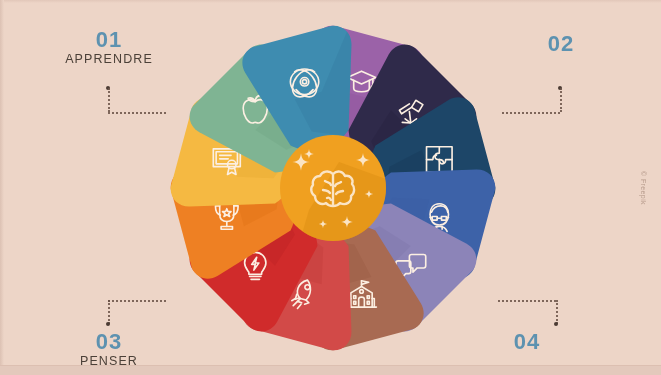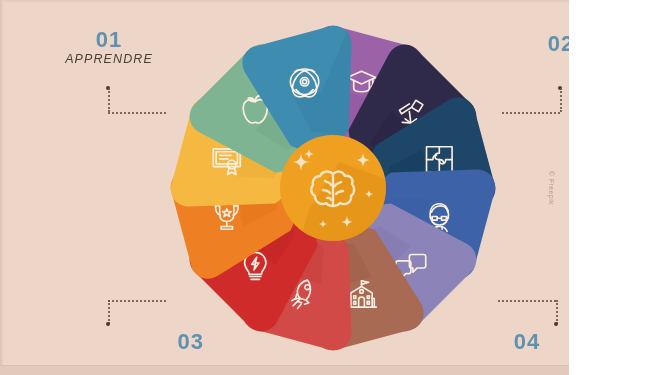--- a/index.html
+++ b/index.html
@@ -3,21 +3,21 @@
 <meta charset="utf-8">
 <style>
   * { box-sizing: border-box; margin: 0; padding: 0; }
   html, body {
     width: 661px; height: 375px;
     font-family: "Liberation Sans", sans-serif;
     overflow: hidden;
   }
   #stage {
     position: relative;
-    width: 569px; height: 375px;
+    width: 661px; height: 375px;
     background: #EDD5C7;
     overflow: hidden;
   }
   
   #frame-left {
     position: absolute; left: 0; top: 0; width: 4px; height: 375px;
     background: linear-gradient(to right, #DCC1B3, #E8CFC1 70%, #EDD5C7);
   }
   #frame-top {
     position: absolute; left: 0; top: 0; width: 661px; height: 3px;
@@ -52,25 +52,24 @@
     color: #5D92B0;
     letter-spacing: 1px;
     line-height: 1.05;
   }
   .corner .cap {
     font-size: 12.5px;
     color: #4B4038;
     letter-spacing: 1.1px;
     line-height: 1.2;
     margin-top: 1px;
-    font-style: italic;
   }
   #label-01 { left: 14px;  top: 28px; }
   #label-02 { left: 466px; top: 32px; }
-  #label-03 { left: 14px;  top: 330px; text-align: right; }
+  #label-03 { left: 14px;  top: 330px; }
   #label-04 { left: 432px; top: 330px; }
 
   
   .connector { position: absolute; }
   .dots-h {
     position: absolute;
     height: 0; border-top: 2px dotted #6B5348;
     opacity: .85;
   }
   .dots-v {
@@ -134,20 +133,21 @@
     <div class="num">01</div>
     <div class="cap">APPRENDRE</div>
   </div>
 
   <div class="corner" id="label-02">
     <div class="num">02</div>
   </div>
 
   <div class="corner" id="label-03">
     <div class="num">03</div>
+    <div class="cap">PENSER</div>
   </div>
 
   <div class="corner" id="label-04">
     <div class="num">04</div>
   </div>
 
   <div id="wheel-wrap">
     <svg id="wheel-svg" viewBox="0 0 334 352">
       <defs>
 

